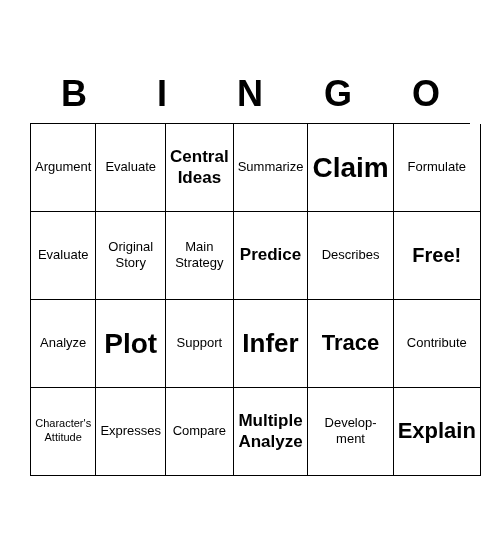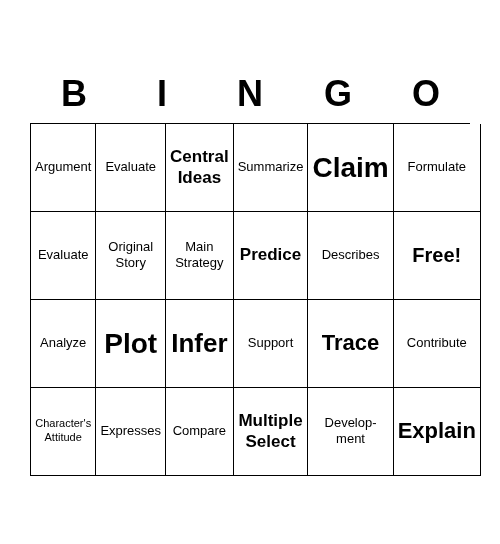--- a/index.html
+++ b/index.html
@@ -91,24 +91,24 @@
       <div class="bingo-cell xlarge">Claim</div>
       <div class="bingo-cell">Formulate</div>
       <div class="bingo-cell">Evaluate</div>
       <div class="bingo-cell">Original Story</div>
       <div class="bingo-cell">Main Strategy</div>
       <div class="bingo-cell medium">Predice</div>
       <div class="bingo-cell">Describes</div>
       <div class="bingo-cell free">Free!</div>
       <div class="bingo-cell">Analyze</div>
       <div class="bingo-cell xlarge">Plot</div>
+      <div class="bingo-cell">Support</div>
       <div class="bingo-cell infer">Infer</div>
-      <div class="bingo-cell">Support</div>
       <div class="bingo-cell trace">Trace</div>
       <div class="bingo-cell">Contribute</div>
       <div class="bingo-cell" style="font-size: 11px; text-align: center;">Character's Attitude</div>
       <div class="bingo-cell">Expresses</div>
       <div class="bingo-cell">Compare</div>
-      <div class="bingo-cell medium">Multiple Select</div>
+      <div class="bingo-cell medium">Multiple Analyze</div>
       <div class="bingo-cell">Develop-ment</div>
       <div class="bingo-cell large">Explain</div>
     </div>
 </div>
 
 </body></html>

